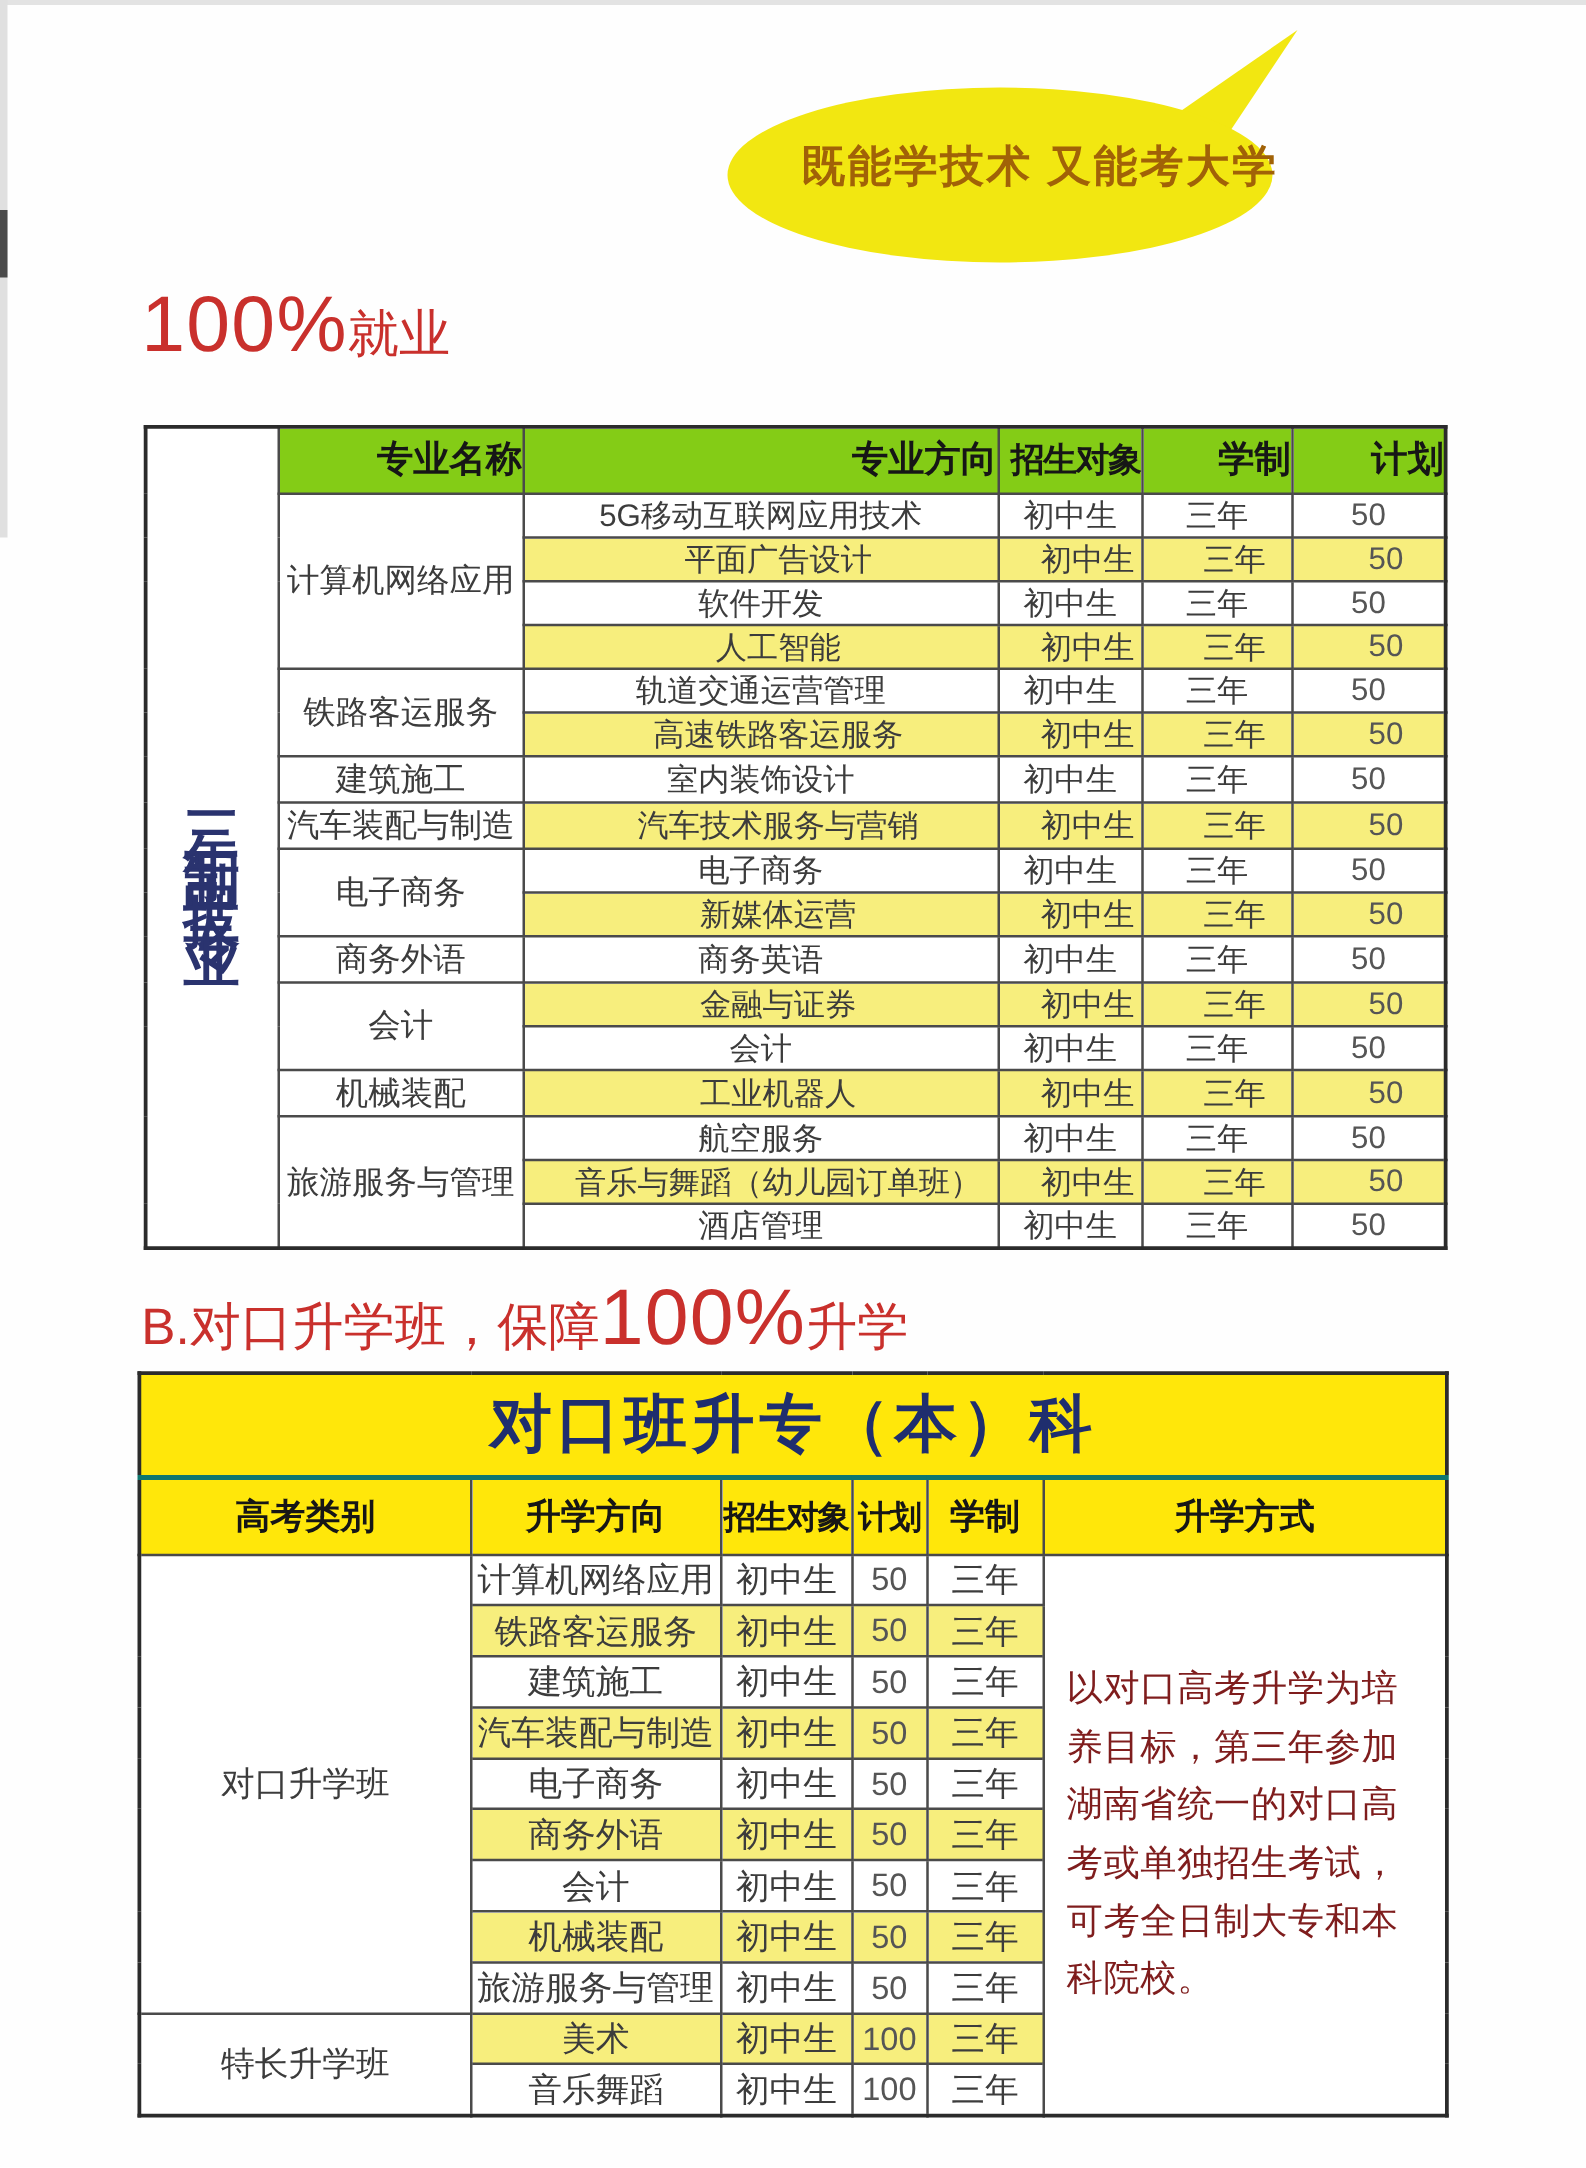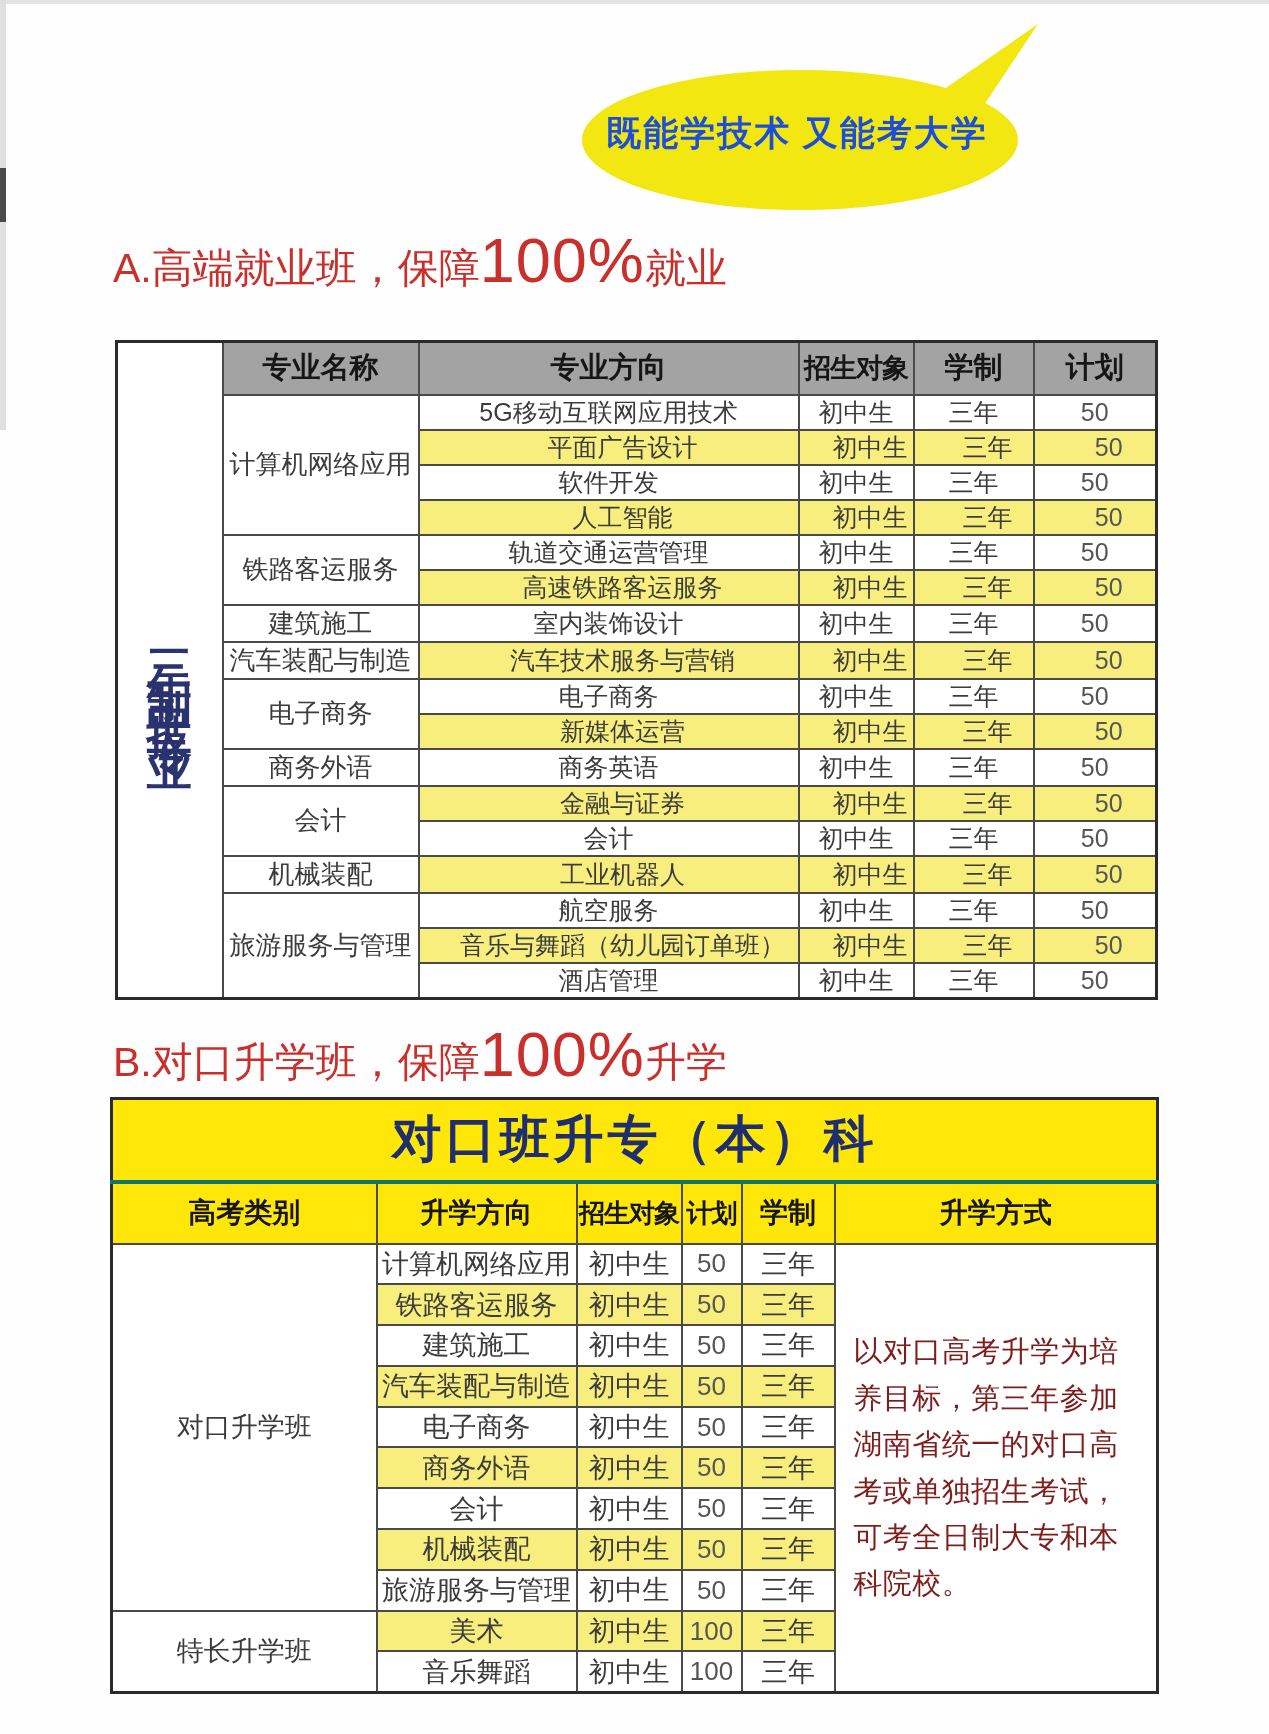--- a/index.html
+++ b/index.html
@@ -8,22 +8,22 @@
     font-family:"Liberation Sans","DejaVu Sans",sans-serif;color:#3c3c3c;
   }
   
   .edge-top{position:absolute;left:0;top:0;width:1269px;height:4px;background:#e3e3e3;}
   .edge-left{position:absolute;left:0;top:0;width:6px;height:430px;background:#e0e0e0;}
   .edge-mark{position:absolute;left:0;top:168px;width:6px;height:54px;background:#4a4a4a;}
 
   
   .bubble-svg{position:absolute;left:560px;top:14px;}
   .bubble-text{
-    position:absolute;left:582px;top:110px;width:430px;text-align:center;
-    font-size:35px;font-weight:600;color:#1d4ed8;letter-spacing:2px;
+    position:absolute;left:617px;top:110px;width:430px;text-align:center;
+    font-size:35px;font-weight:600;color:#a16207;letter-spacing:2px;
   }
 
   .page-title{
     position:absolute;left:100px;top:146px;
     font-size:60px;font-weight:bold;color:#1467AF;letter-spacing:3px;
   }
 
   .section-line{position:absolute;display:flex;align-items:baseline;color:#C9302C;white-space:nowrap;}
   .section-a{left:113px;top:224px;}
   .section-b{left:113px;top:1018px;}
@@ -32,21 +32,21 @@
 
   
   table{border-collapse:collapse;table-layout:fixed;}
   td,th{padding:0;text-align:center;vertical-align:middle;border:2px solid #4a4a4a;overflow:hidden;}
   .t1,.t2{position:absolute;border:3px solid #2b2b2b;background:#ffffff;}
 
   
   .t1{left:115px;top:340px;}
   .t1 tr.hdr{height:53px;}
   .t1 tr.body{height:34.7px;}
-  .t1 th{background:#a3a3a3;font-size:29px;font-weight:bold;color:#161616;letter-spacing:0px;}
+  .t1 th{background:#84cc16;font-size:29px;font-weight:bold;color:#161616;letter-spacing:0px;text-align:right;}
   .t1 th.narrow{font-size:27px;letter-spacing:-1px;}
   .t1 td{font-size:25px;color:#3c3c3c;background:#ffffff;}
   .t1 td.name{font-size:26px;background:#ffffff;}
   .t1 tr.ry td.c{background:#F7EE7D;padding-left:28px;}
   .t1 td.num{color:#555555;font-size:25px;}
   .vert-cell{background:#FFE70A;vertical-align:middle;}
   .vert-text{
     writing-mode:vertical-rl;text-orientation:upright;margin:0 auto;line-height:1;
     font-size:45px;font-weight:bold;color:#2A336F;letter-spacing:16px;
   }
@@ -81,21 +81,20 @@
   <div class="edge-mark"></div>
 
   <svg class="bubble-svg" width="520" height="210">
     <path d="M 380 78 L 478 10 L 398 130 Z" fill="#F2E711"></path>
     <ellipse cx="240" cy="126" rx="218" ry="70" fill="#F2E711"></ellipse>
   </svg>
   <div class="bubble-text">既能学技术 又能考大学</div>
 
 
   <div class="section-line section-a">
-    <span class="small">A.高端就业班，保障</span>
       <span class="big">100%</span>
       <span class="small">就业</span>
   </div>
 
   <table class="t1">
     <colgroup>
         <col style="width:106px">
         <col style="width:196px">
         <col style="width:380px">
         <col style="width:115px">

